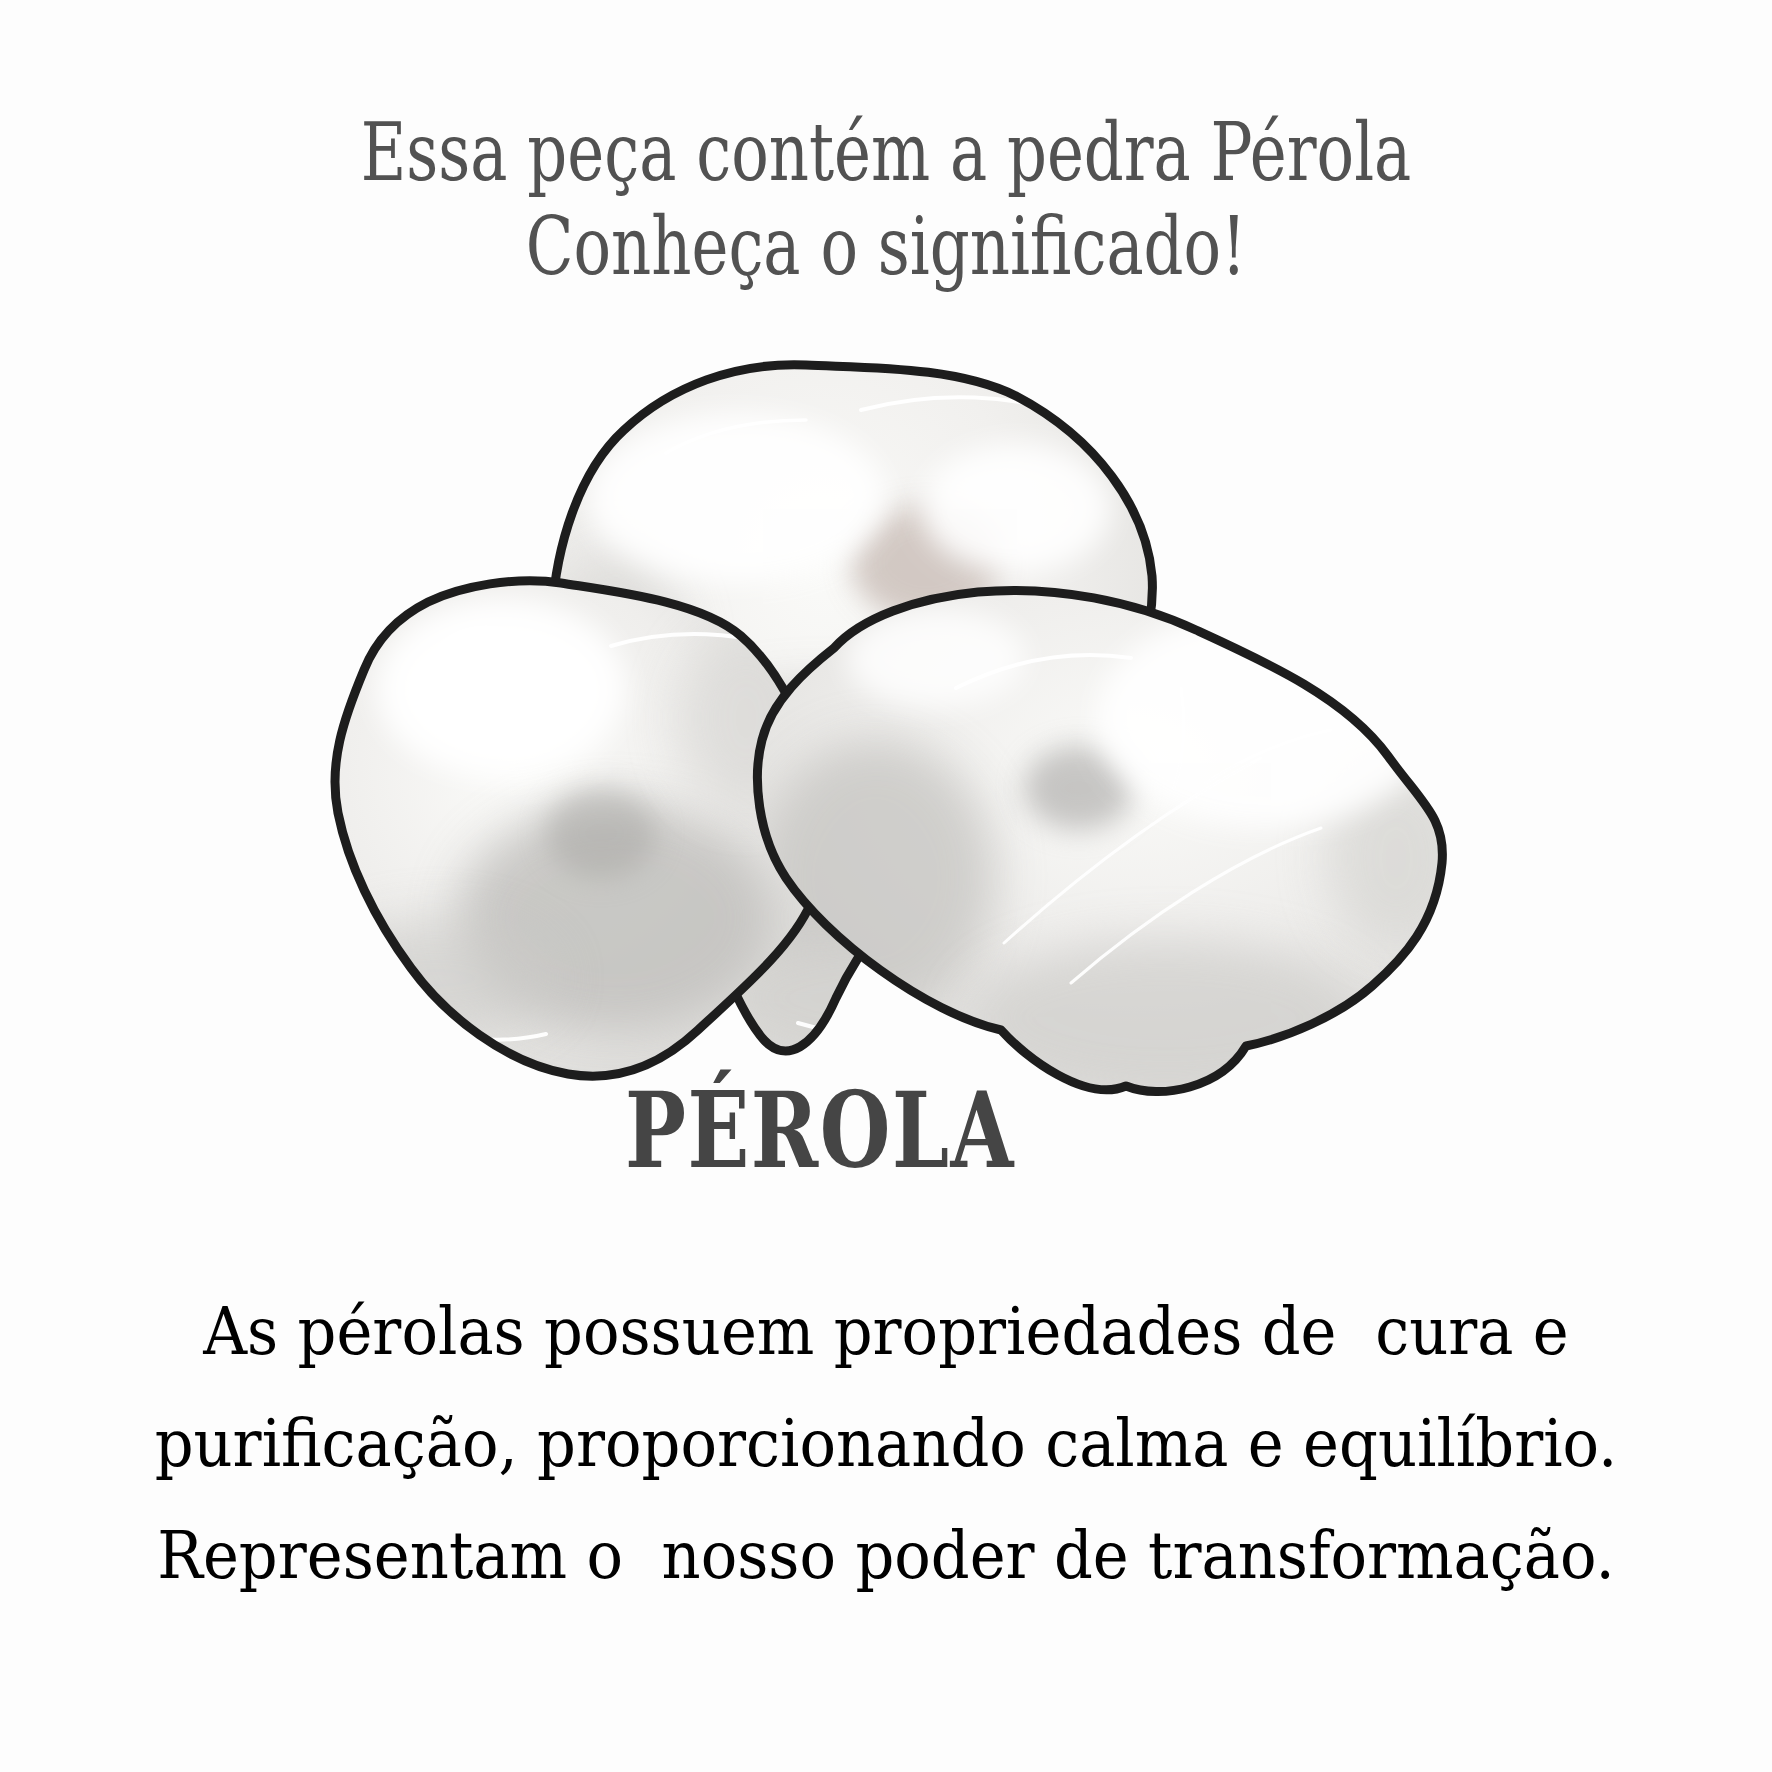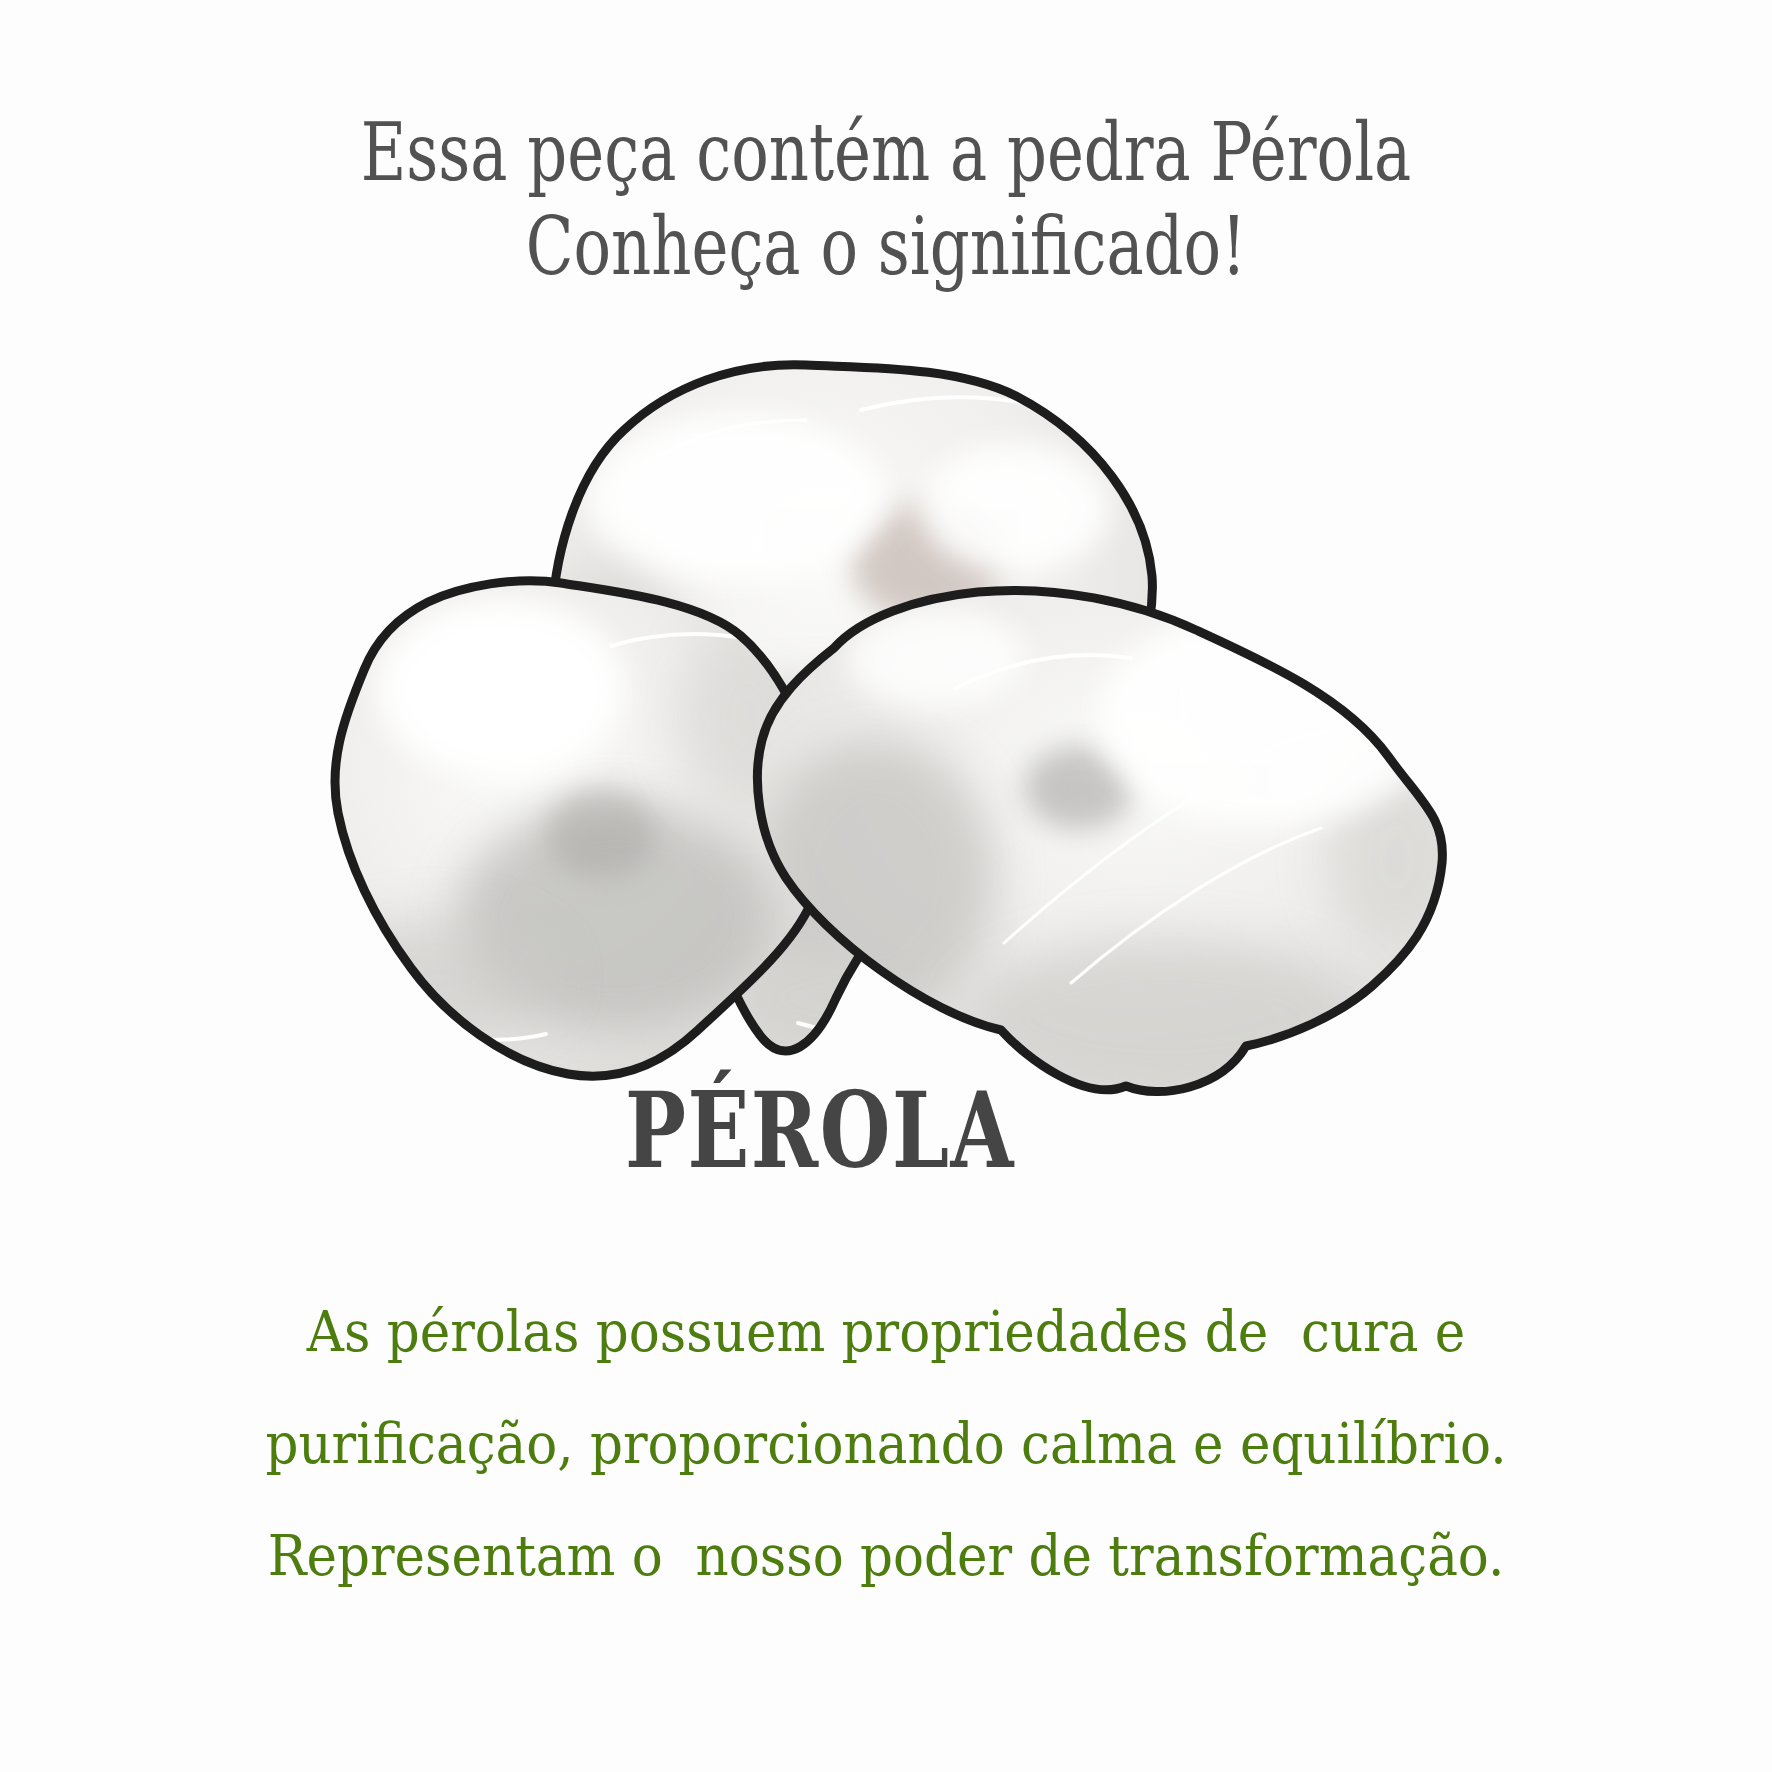--- a/index.html
+++ b/index.html
@@ -42,23 +42,23 @@
     line-height: 114px;
     font-weight: bold;
     letter-spacing: 2px;
     color: #454545;
     transform: translateX(-66px) scaleX(0.78);
     transform-origin: 50% 50%;
     white-space: pre-wrap;
   }
   .desc {
     margin-top: 88px;
-    font-size: 56px;
+    font-size: 66px;
     line-height: 112px;
-    color: #4d7c0f;
+    color: #000000;
     text-align: center;
   }
   .desc .line {
     display: block;
     transform: scaleX(0.92);
     transform-origin: 50% 50%;
     white-space: pre-wrap;
   }
 </style>
 </head>

